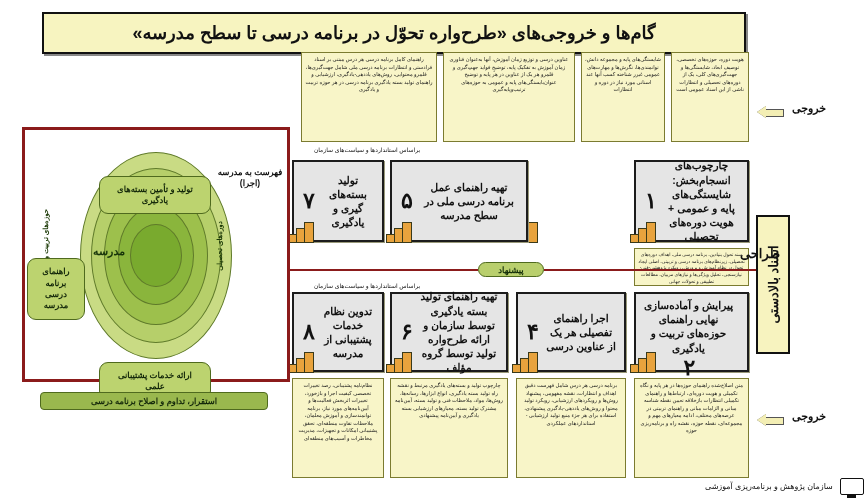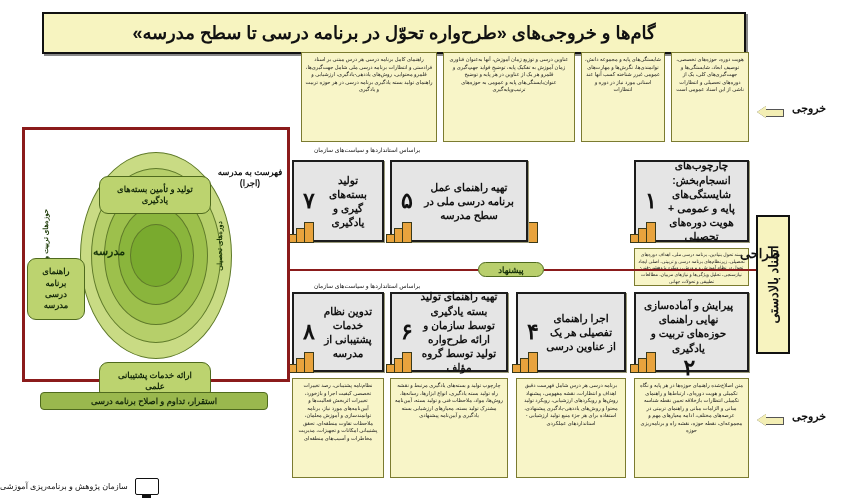--- a/index.html
+++ b/index.html
@@ -147,21 +147,21 @@
   .pill{
     position:absolute;
     background:#b9cf6d;border:1px solid #4f6a1e;border-radius:10px;
     font-size:8.5px;font-weight:bold;color:#16300a;
     display:flex;align-items:center;justify-content:center;
     box-sizing:border-box;
   }
 
   .footer{
     position:absolute;left:0;right:0;bottom:4px;
-    text-align:left;font-size:8px;color:#111;
+    text-align:right;font-size:8px;color:#111;
   }
   .footer .mon{
     display:inline-block;width:22px;height:15px;border:1.5px solid #111;
     border-radius:2px;vertical-align:middle;margin-left:5px;position:relative;
   }
   .footer .mon:after{
     content:"";position:absolute;left:6px;bottom:-4px;width:9px;height:3px;background:#111;
   }
 </style>
 </head>

